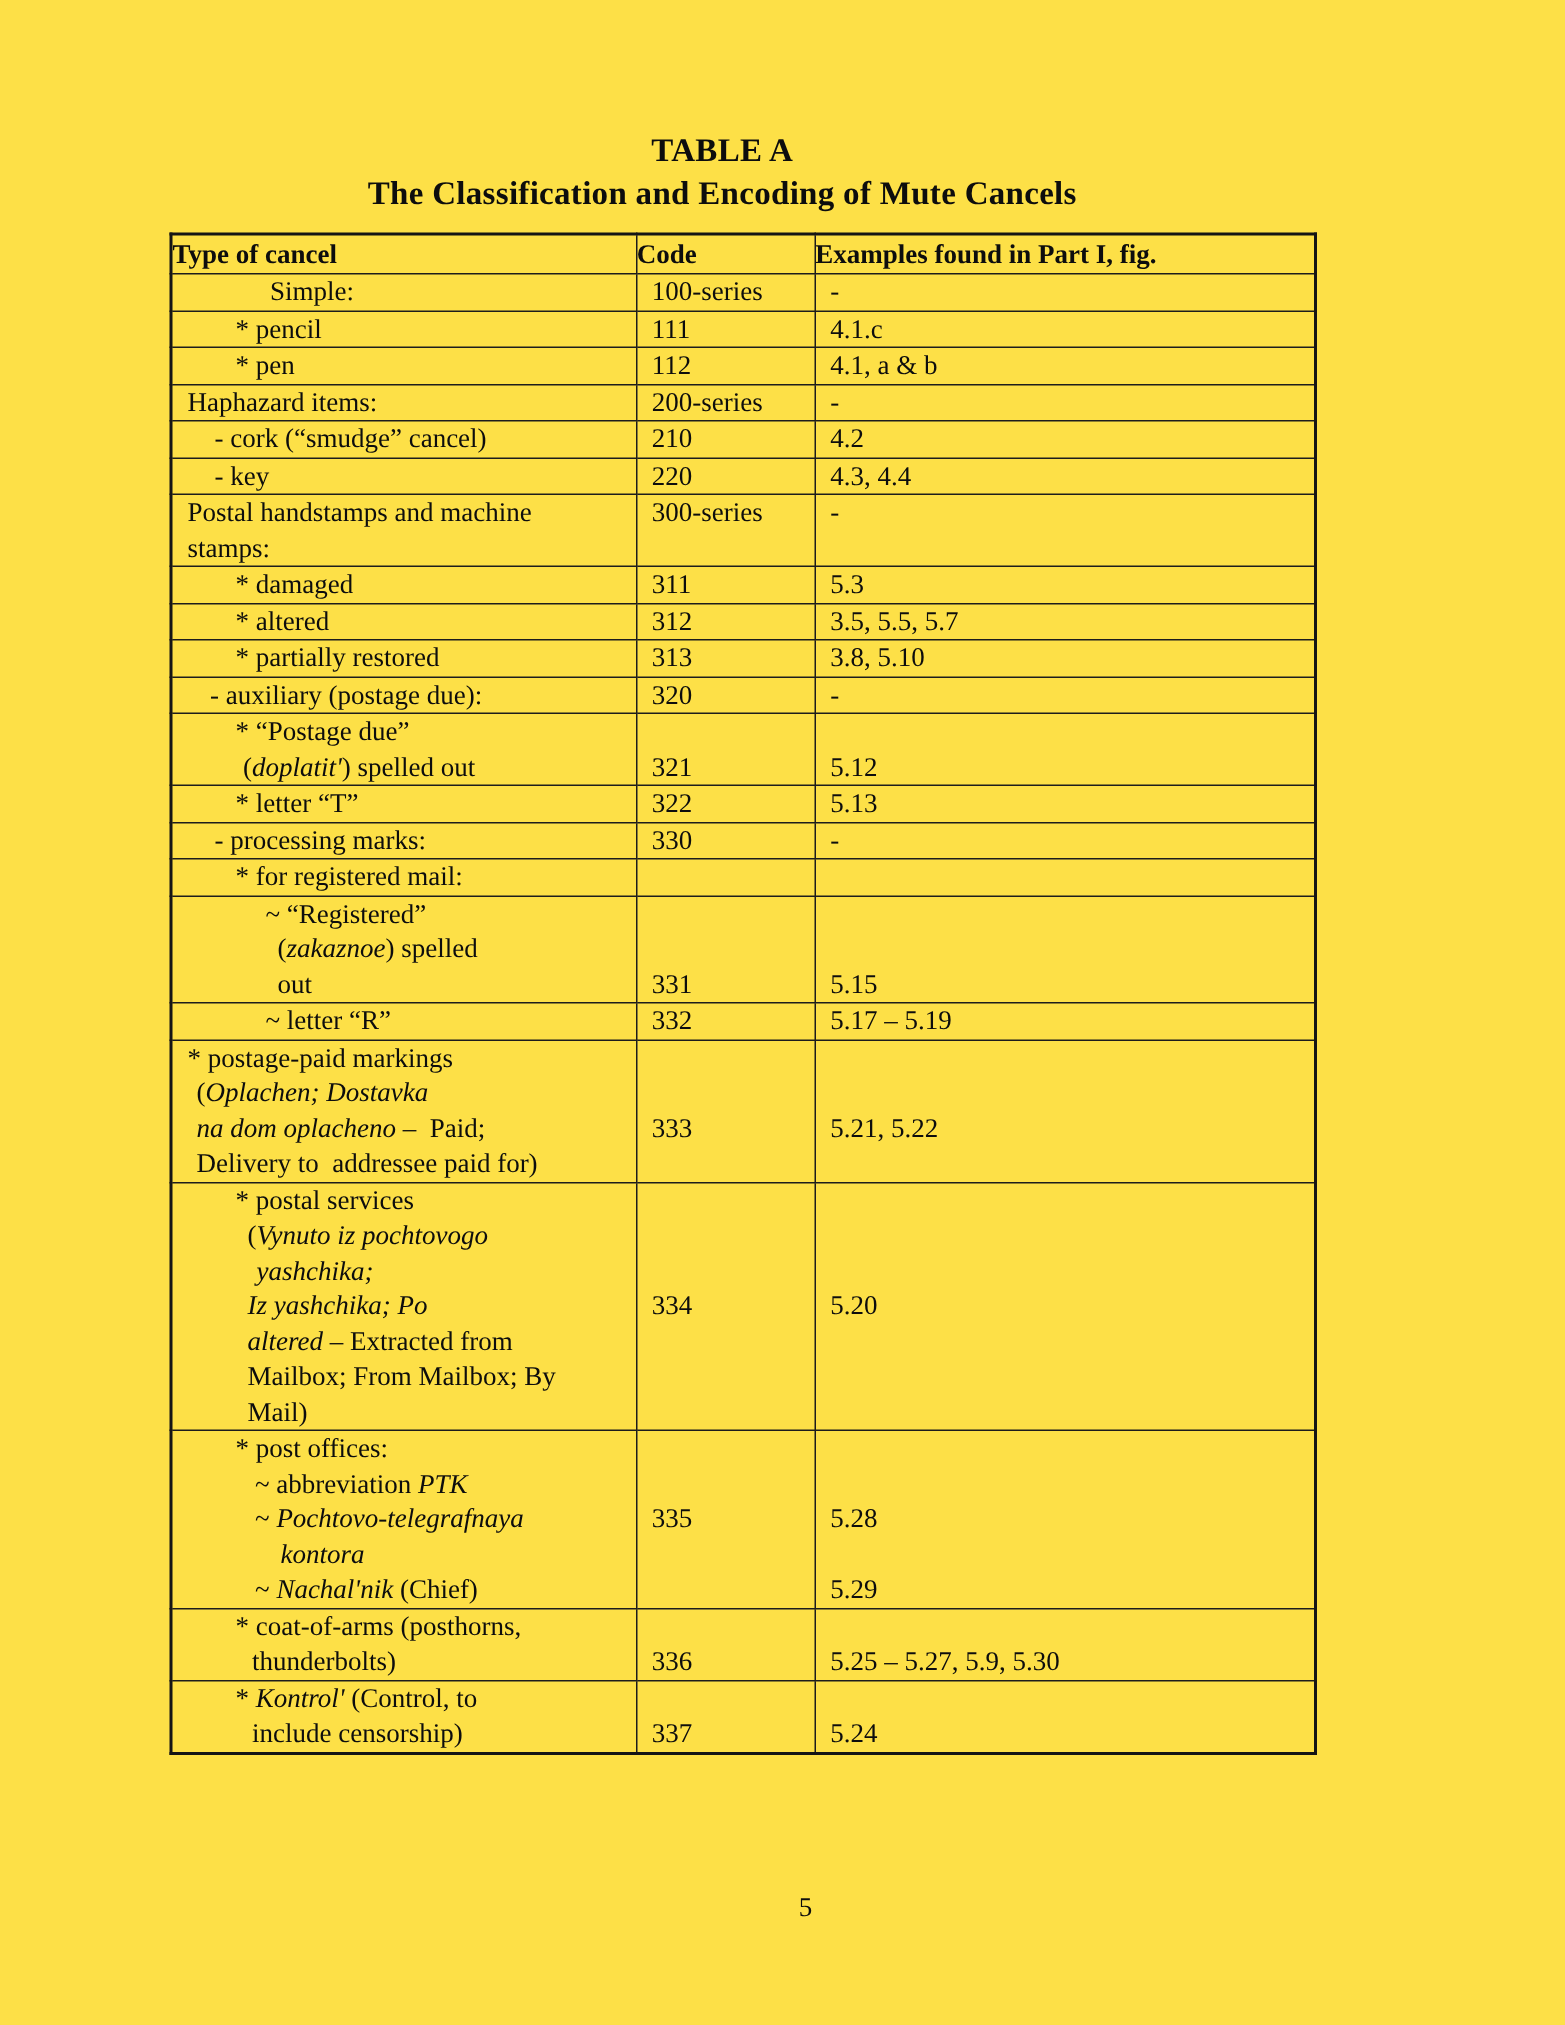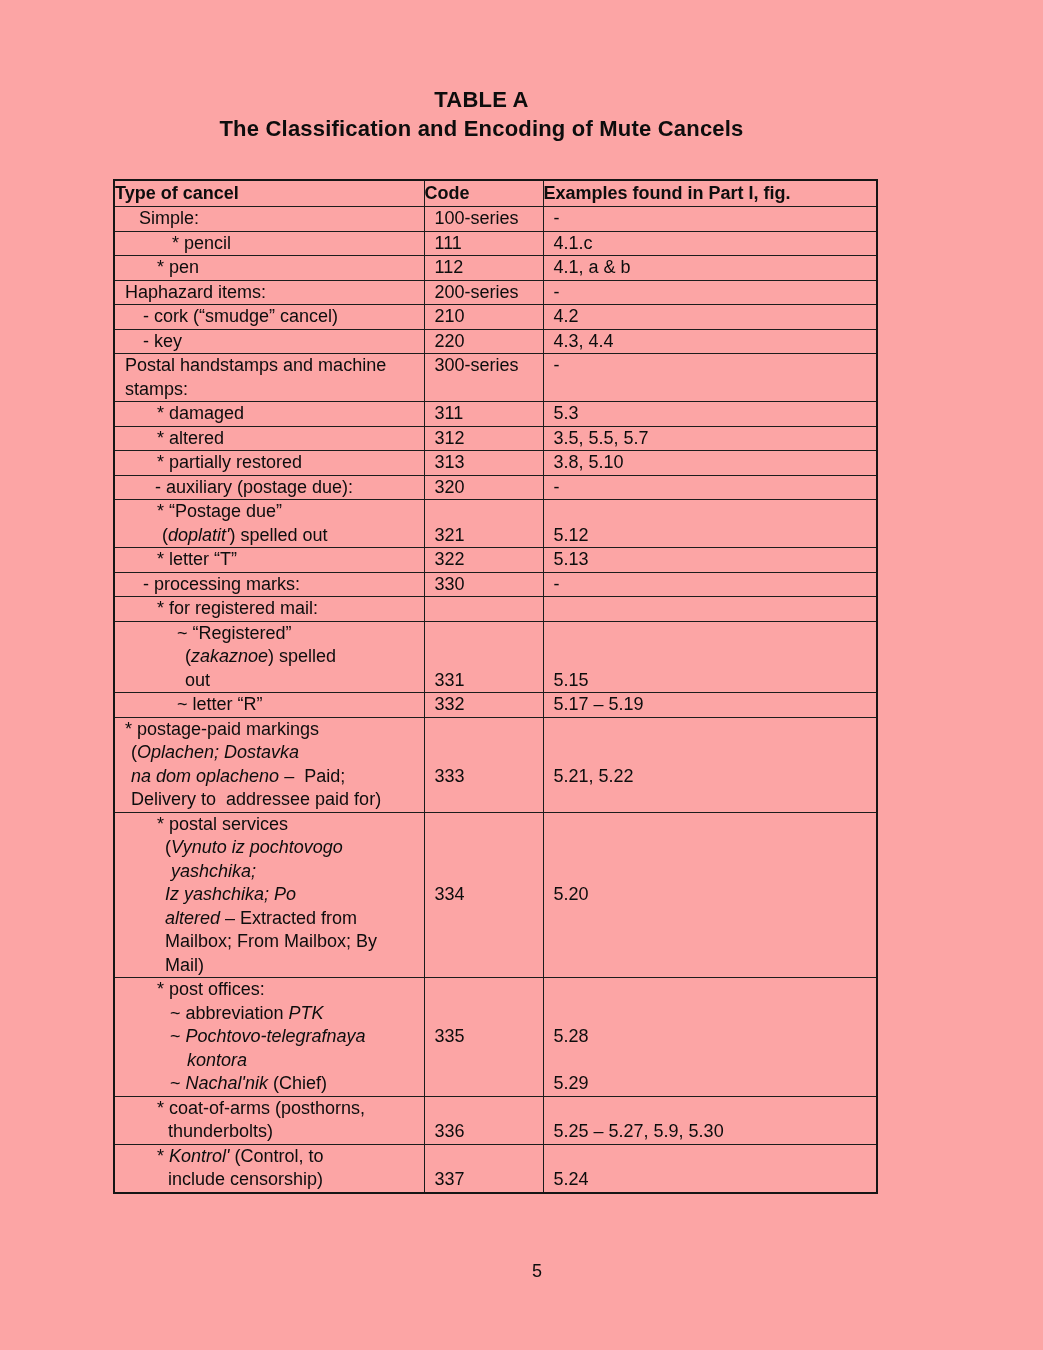--- a/index.html
+++ b/index.html
@@ -1,39 +1,39 @@
 <!DOCTYPE html>
 <html><head>
 <meta charset="utf-8">
 <style>
   html, body { margin: 0; padding: 0; background: #ffffff; }
   .page {
     position: relative;
     width: 1043px;
     height: 1350px;
-    background: #fca5a5;
-    font-family: Liberation Sans, sans-serif;
+    background: #fde047;
+    font-family: Liberation Serif, serif;
     color: #0d0d0d;
     overflow: hidden;
   }
   .doc-title {
     position: absolute;
     left: 100px;
     width: 763px;
     top: 85px;
     text-align: center;
     font-weight: bold;
     font-size: 22px;
     line-height: 29px;
     letter-spacing: 0.2px;
   }
   table.main {
     position: absolute;
     left: 113px;
-    top: 179px;
+    top: 155px;
     width: 763px;
     border-collapse: collapse;
     table-layout: fixed;
     font-size: 18px;
     border: 2px solid #151515;
   }
   table.main th, table.main td {
     border: 1.5px solid #1c1c1c;
     padding: 0;
     vertical-align: top;
@@ -86,32 +86,32 @@
     <thead>
       <tr>
         <th class="h1">Type of cancel</th>
         <th class="h2">Code</th>
         <th class="h3">Examples found in Part I, fig.</th>
       </tr>
     </thead>
     <tbody>
         <tr>
           <td class="c1">
-            <div class="ln" style="padding-left: 24px;"><span>Simple:</span></div>
+            <div class="ln" style="padding-left: 24px; margin-left: 41px;"><span>Simple:</span></div>
           </td>
           <td class="c2">
             <div class="ln">100-series</div>
           </td>
           <td class="c3">
             <div class="ln">-</div>
           </td>
         </tr>
         <tr>
           <td class="c1">
-            <div class="ln" style="padding-left: 42px; margin-left: 15px;"><span>* pencil</span></div>
+            <div class="ln" style="padding-left: 42px;"><span>* pencil</span></div>
           </td>
           <td class="c2">
             <div class="ln">111</div>
           </td>
           <td class="c3">
             <div class="ln">4.1.c</div>
           </td>
         </tr>
         <tr>
           <td class="c1">
@@ -199,21 +199,21 @@
           </td>
           <td class="c2">
             <div class="ln">313</div>
           </td>
           <td class="c3">
             <div class="ln">3.8, 5.10</div>
           </td>
         </tr>
         <tr>
           <td class="c1">
-            <div class="ln" style="padding-left: 40px;"><span>- auxiliary (postage due):</span></div>
+            <div class="ln" style="padding-left: 25px;"><span>- auxiliary (postage due):</span></div>
           </td>
           <td class="c2">
             <div class="ln">320</div>
           </td>
           <td class="c3">
             <div class="ln">-</div>
           </td>
         </tr>
         <tr>
           <td class="c1">

